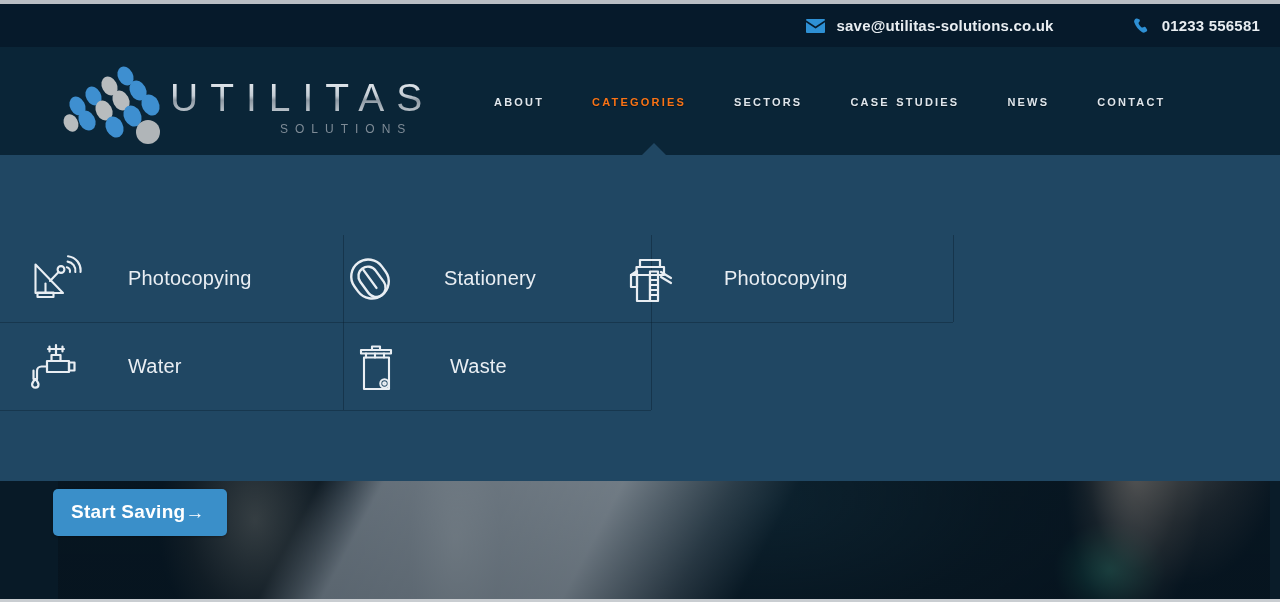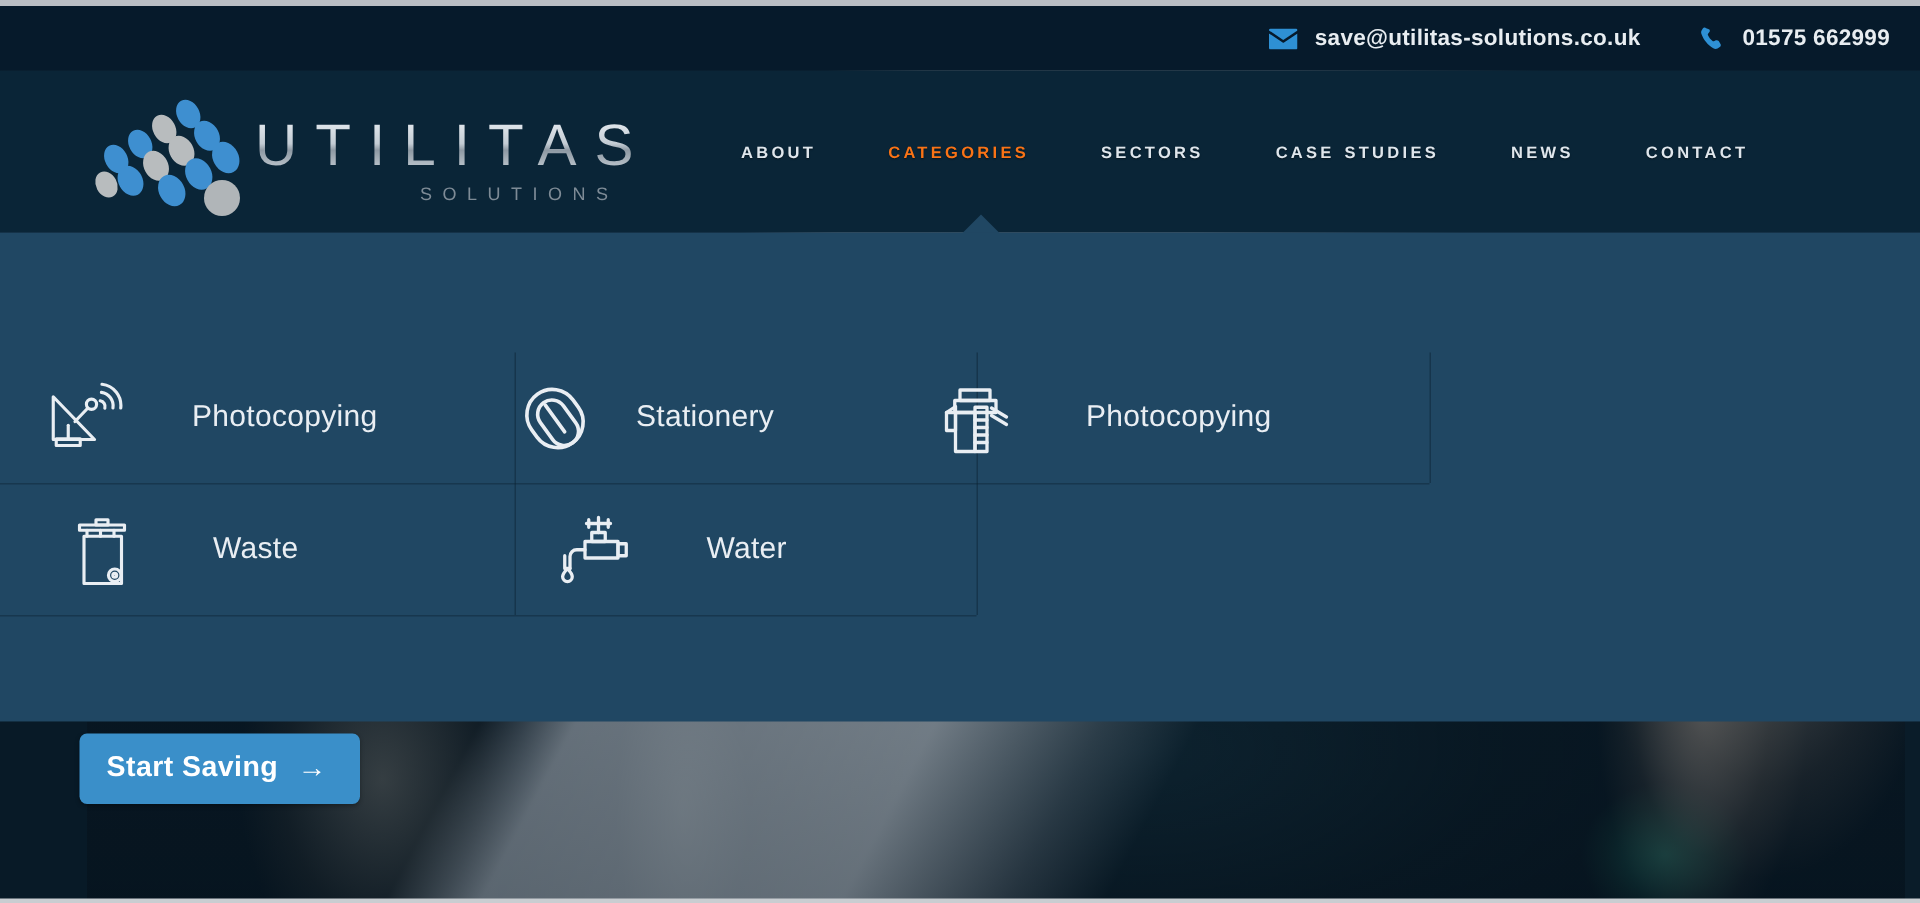--- a/index.html
+++ b/index.html
@@ -33,21 +33,21 @@
   .page-bottom-strip { position:absolute; left:0; bottom:0; width:1280px; height:3px; background:#c9cdd1; }
 
   
   .browser-top { position:absolute; left:0; top:0; width:1280px; height:4px; background:#b9bec4; }
   .topbar {
     position:absolute; left:0; top:4px; width:1280px; height:43px;
     background:#061a2b;
     display:flex; align-items:center; justify-content:flex-end; padding-right:20px;
   }
   .topbar-item { display:flex; align-items:center; color:#e8edf1; font-size:15px; font-weight:bold; letter-spacing:0.2px; }
-  .topbar-item.email { margin-right:40px;justify-content:space-between; }
+  .topbar-item.email { margin-right:80px;justify-content:space-between; }
   .topbar-ico { color:#2e90d4; margin-right:12px; display:flex; align-items:center; }
   .topbar-ico svg { display:block; }
 
   
   .header {
     position:absolute; left:0; top:47px; width:1280px; height:108px;
     background:#0a2537;
     display:flex; align-items:center;
   }
   .logo { position:absolute; left:50px; top:58px; width:370px; height:90px; }
@@ -95,34 +95,34 @@
   .dd-cell { display:flex; align-items:center; height:87px; cursor:pointer; }
   .dd-cell .ico { display:flex; align-items:center; justify-content:center; width:64px; }
   .dd-cell .ico svg { display:block; }
   .dd-cell .lbl { color:#e9eef3; font-size:20px; font-weight:400; letter-spacing:0.2px; }
 
   .c1 { width:343px; padding-left:36px; }
   .c1 .lbl { margin-left:42px; }
   .c2 { width:308px; padding-left:24px; }
   .c2 .lbl { margin-left:40px; }
   .c3 { width:302px; padding-left:30px; }
-  .c3 .lbl { margin-left:22px; }
+  .c3 .lbl { margin-left:42px; }
   .c4 { width:327px; padding-left:12px; }
   .c4 .lbl { margin-left:38px; }
 
   .divider-v { position:absolute; width:1px; background:rgba(10,32,48,0.45); }
   .divider-h { position:absolute; height:1px; background:rgba(10,32,48,0.40); }
 
   
   .cta {
     position:absolute; left:53px; top:489px;
     background:#3a8fc9; color:#ffffff;
     font-size:19px; font-weight:bold; letter-spacing:0.3px;
     padding:12px 22px 13px 18px; border:none; border-radius:5px;
-    display:flex; align-items:center; gap:13px; cursor:pointer;
+    display:flex; align-items:center; cursor:pointer;
     box-shadow:0 1px 3px rgba(0,0,0,0.3);
     font-family:"Liberation Sans", sans-serif;
   }
   .cta .arrow { font-size:19px; line-height:1; }
 </style>
 </head>
 <body>
 
 <div id="page">
 
@@ -143,21 +143,21 @@
         </svg>
       </span>
       <span>save@utilitas-solutions.co.uk</span>
     </a>
     <a class="topbar-item phone">
       <span class="topbar-ico">
         <svg width="16" height="16" viewBox="0 0 16 16" fill="currentColor">
           <path d="M3.1 0.6C2.4 0.2 1.6.4 1.2 1L.4 2.3c-.4.7-.4 1.5-.1 2.3C1.6 8.4 4.6 12 8.2 14.2c.9.5 2 .6 2.8.1l1.5-.9c.7-.4.9-1.3.5-2l-1.2-2c-.4-.6-1.2-.8-1.9-.5l-1.3.6c-.3.1-.6.1-.9-.1C6.5 8.5 5.3 7 4.6 5.4c-.1-.3-.1-.7.1-.9l.9-1.1c.4-.5.4-1.3 0-1.8z"></path>
         </svg>
       </span>
-      <span>01575 662999</span>
+      <span>01233 556581</span>
     </a>
   </div>
 
   <div class="header"></div>
 
   <a class="logo">
     <span class="logo-dots">
 
       <span style="left:68px;  top:2px;  width:15px; height:20px; background:#3e8fd0;"></span>
       <span style="left:52px;  top:12px; width:15px; height:20px; background:#b8bcbe;"></span>
@@ -246,50 +246,50 @@
               <path d="M35 20l10 6M35 25l10 6"></path>
             </svg>
           </span>
           <span class="lbl">Photocopying</span>
         </div>
 
       </div>
 
       <div class="dd-row r2">
 
-        <div class="dd-cell c1">
-          <span class="ico">
-            <svg width="42" height="54" viewBox="0 0 42 54" fill="none" stroke="#e9eef3" stroke-width="2.1" stroke-linecap="round" stroke-linejoin="round">
-              <path d="M6 10h30v3.5H6z"></path>
-              <path d="M17 6.5h8V10h-8z"></path>
-              <path d="M11 13.5v4M20 13.5v4M29 13.5v4"></path>
-              <path d="M9 17.5h25V49H9z"></path>
-              <circle cx="29.5" cy="43.5" r="4.2"></circle>
-              <circle cx="29.5" cy="43.5" r="1.3"></circle>
-            </svg>
-          </span>
-          <span class="lbl">Waste</span>
-        </div>
-
         <div class="dd-cell c2">
           <span class="ico">
             <svg width="54" height="52" viewBox="0 0 54 52" fill="none" stroke="#e9eef3" stroke-width="2.2" stroke-linecap="round" stroke-linejoin="round">
               <path d="M19 8h16M27 4v10"></path>
               <path d="M20.5 5.5v5M33.5 5.5v5"></path>
               <path d="M22.5 14h9v6h-9z"></path>
               <path d="M18 20h22v11H18z"></path>
               <path d="M40 21.5h5.5v8H40z"></path>
               <path d="M18 25.5h-5.5c-2.5 0-4.5 2-4.5 4.5v8"></path>
               <path d="M8 38h-3.5v-8.5"></path>
               <path d="M9.5 43.5c0 1.8-1.4 3.2-3.2 3.2s-3.2-1.4-3.2-3.2c0-2 3.2-5.4 3.2-5.4s3.2 3.4 3.2 5.4z"></path>
             </svg>
           </span>
           <span class="lbl">Water</span>
         </div>
 
+        <div class="dd-cell c1">
+          <span class="ico">
+            <svg width="42" height="54" viewBox="0 0 42 54" fill="none" stroke="#e9eef3" stroke-width="2.1" stroke-linecap="round" stroke-linejoin="round">
+              <path d="M6 10h30v3.5H6z"></path>
+              <path d="M17 6.5h8V10h-8z"></path>
+              <path d="M11 13.5v4M20 13.5v4M29 13.5v4"></path>
+              <path d="M9 17.5h25V49H9z"></path>
+              <circle cx="29.5" cy="43.5" r="4.2"></circle>
+              <circle cx="29.5" cy="43.5" r="1.3"></circle>
+            </svg>
+          </span>
+          <span class="lbl">Waste</span>
+        </div>
+
       </div>
     </div>
   </div>
 
   <button class="cta">
     <span>Start Saving</span>
     <span class="arrow">→</span>
   </button>
 
 </div>

